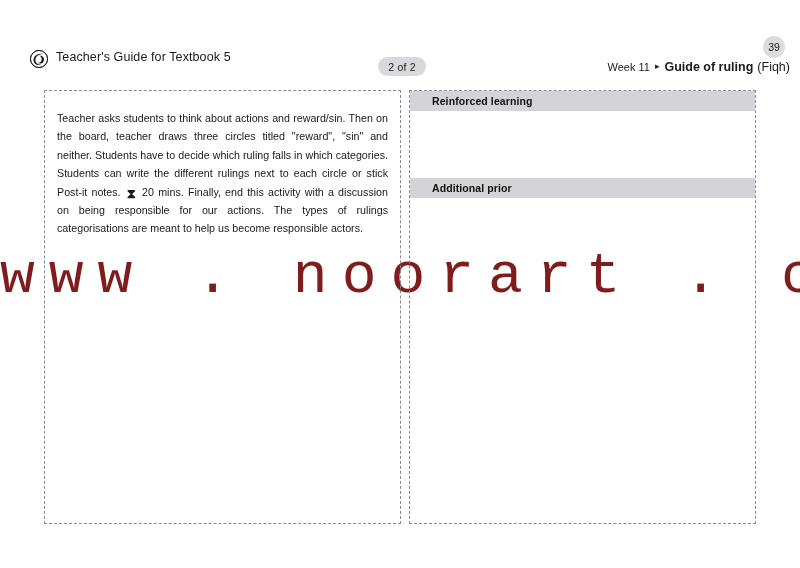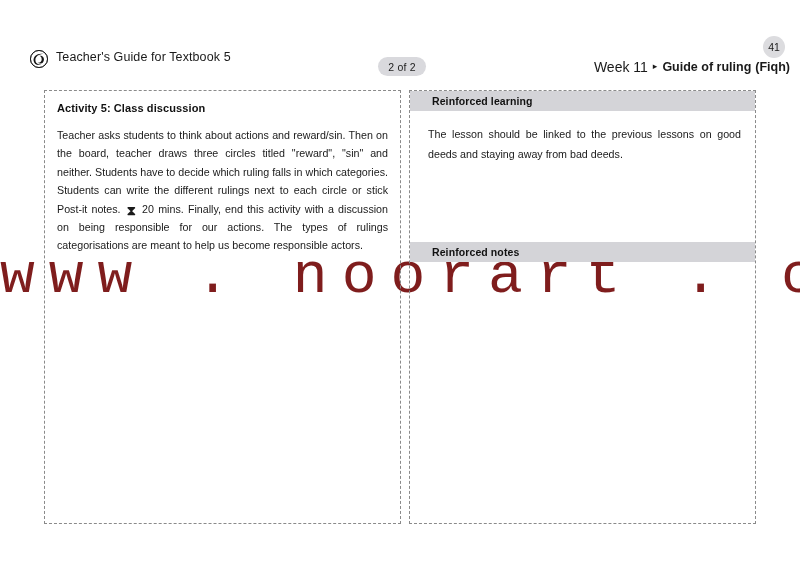--- a/index.html
+++ b/index.html
@@ -96,30 +96,30 @@
     position: absolute;
     right: 0;
     top: 0;
     height: 34px;
     display: flex;
     align-items: center;
     justify-content: flex-end;
     gap: 4px;
     white-space: nowrap;
   }
-  .hdr-week { font-size: 14px; font-weight: 400; }
+  .hdr-week { font-size: 11px; font-weight: 400; }
   .hdr-arrow {
     font-size: 9px;
     color: #1a1a1a;
     position: relative;
     top: -1px;
     margin: 0 1px;
   }
   .hdr-topic { font-size: 12.5px; font-weight: bold; }
-  .hdr-subject { font-size: 12.5px; font-weight: 700; }
+  .hdr-subject { font-size: 12.5px; font-weight: 400; }
 
   .page-num-circle {
     position: absolute;
     right: 5px;
     top: -14px;
     width: 22px;
     height: 22px;
     border-radius: 50%;
     background: #dcdcdf;
     color: #1a1a1a;
@@ -225,43 +225,41 @@
       <span class="brand-title">Teacher's Guide for Textbook 5</span>
     </div>
 
     <div class="page-of-pill">2 of 2</div>
 
     <div class="header-right">
       <span class="hdr-week">Week 11</span>
       <span class="hdr-arrow">▸</span>
       <span class="hdr-topic">Guide of ruling</span>
       <span class="hdr-subject">(Fiqh)</span>
-      <div class="page-num-circle">41</div>
+      <div class="page-num-circle">39</div>
     </div>
 
   </div>
 
   <div class="content">
 
     <div class="col-left">
-      <div class="activity-title">Activity 5: Class discussion</div>
       <div class="activity-body">
         <span>Teacher asks students to think about actions and reward/sin. Then on the board, teacher draws three circles titled "reward", "sin" and neither. Students have to decide which ruling falls in which categories. Students can write the different rulings next to each circle or stick Post-it notes.</span>
         <span class="hourglass">⧗</span>
         <span>20 mins. Finally, end this activity with a discussion on being responsible for our actions. The types of rulings categorisations are meant to help us become responsible actors.</span>
       </div>
     </div>
 
     <div class="col-right">
 
       <div class="sec-bar">Reinforced learning</div>
-      <div class="sec-body">The lesson should be linked to the previous lessons on good deeds and staying away from bad deeds.</div>
 
       <div class="spacer-reinforced"></div>
 
-      <div class="sec-bar">Reinforced notes</div>
+      <div class="sec-bar">Additional prior</div>
       <div class="spacer-additional"></div>
 
     </div>
 
   </div>
 
 </div>
 
 </body></html>

